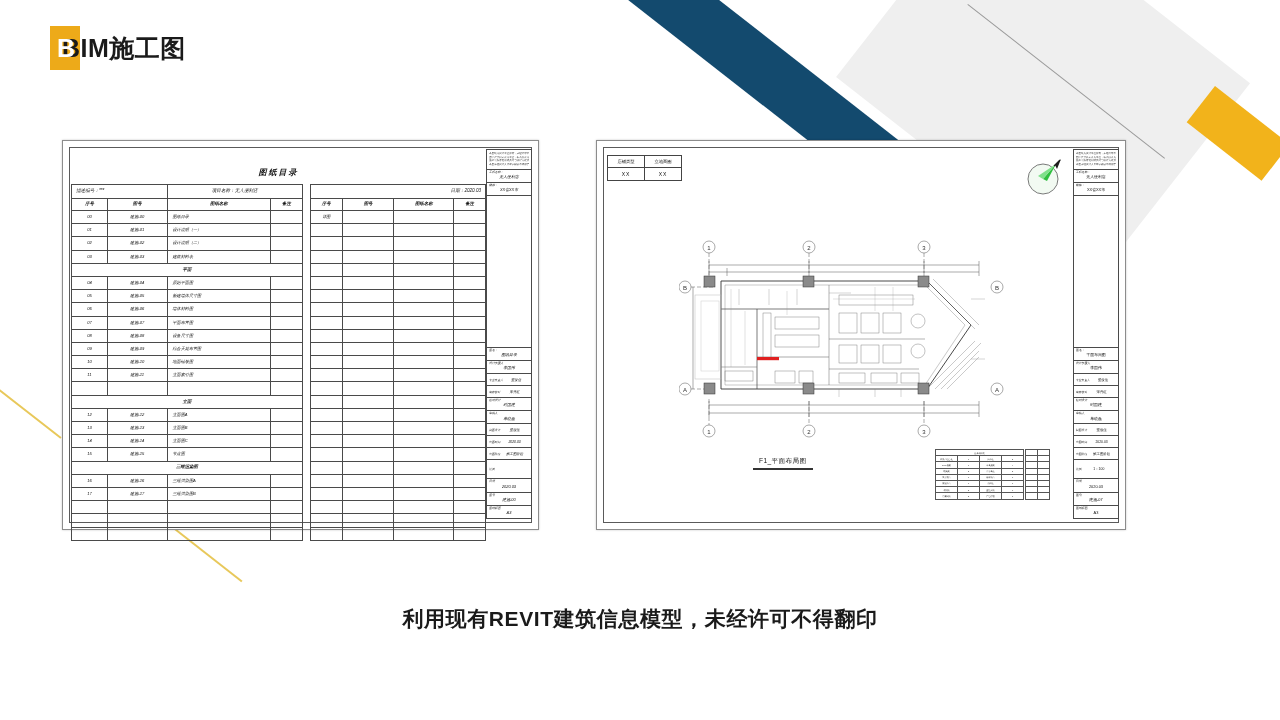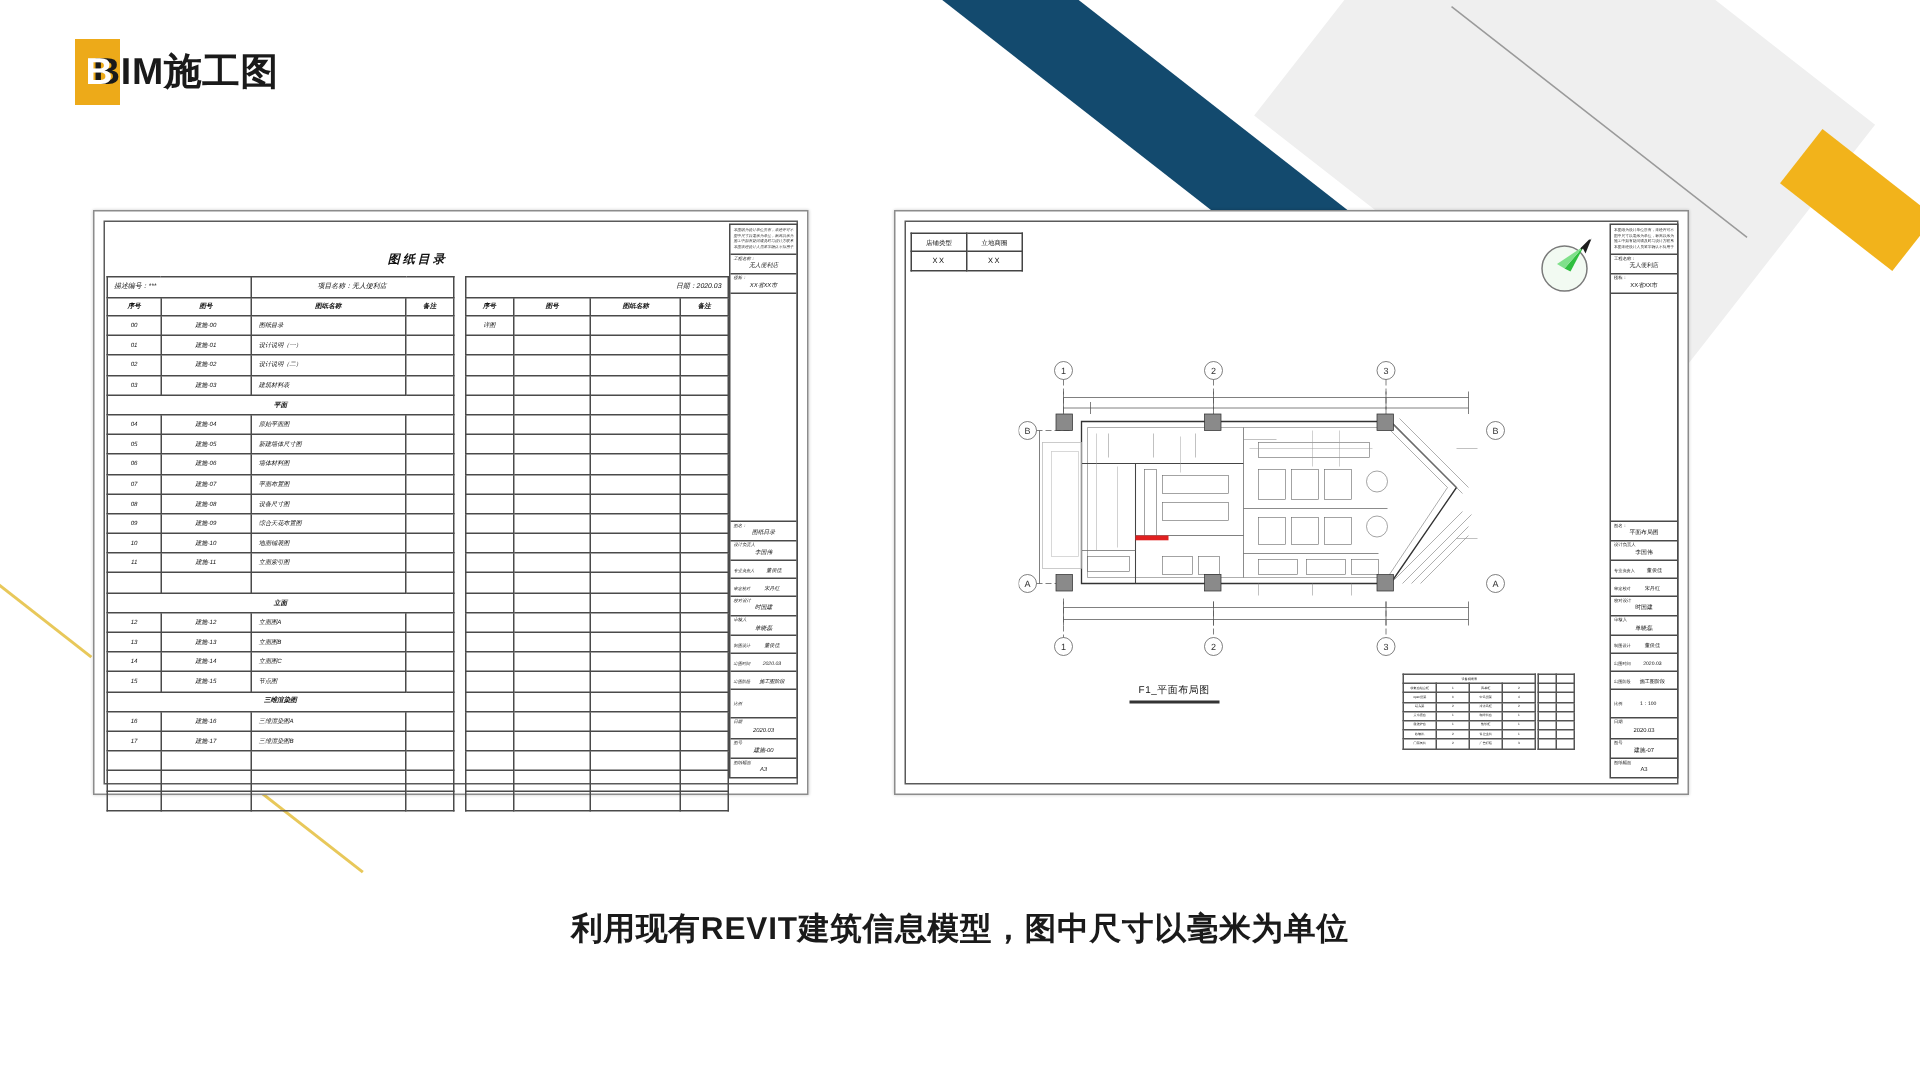--- a/index.html
+++ b/index.html
@@ -841,14 +841,14 @@
         <div class="lab">图号</div>
         <div class="val">建施-07</div>
       </div>
       <div class="tb-cell tb-last">
         <div class="lab">图纸幅面</div>
         <div class="val">A3</div>
       </div>
     </div>
   </div>
 
-  <div class="caption">利用现有REVIT建筑信息模型，图中尺寸以毫米为单位</div>
+  <div class="caption">利用现有REVIT建筑信息模型，未经许可不得翻印</div>
 </div>
 
 </body></html>

